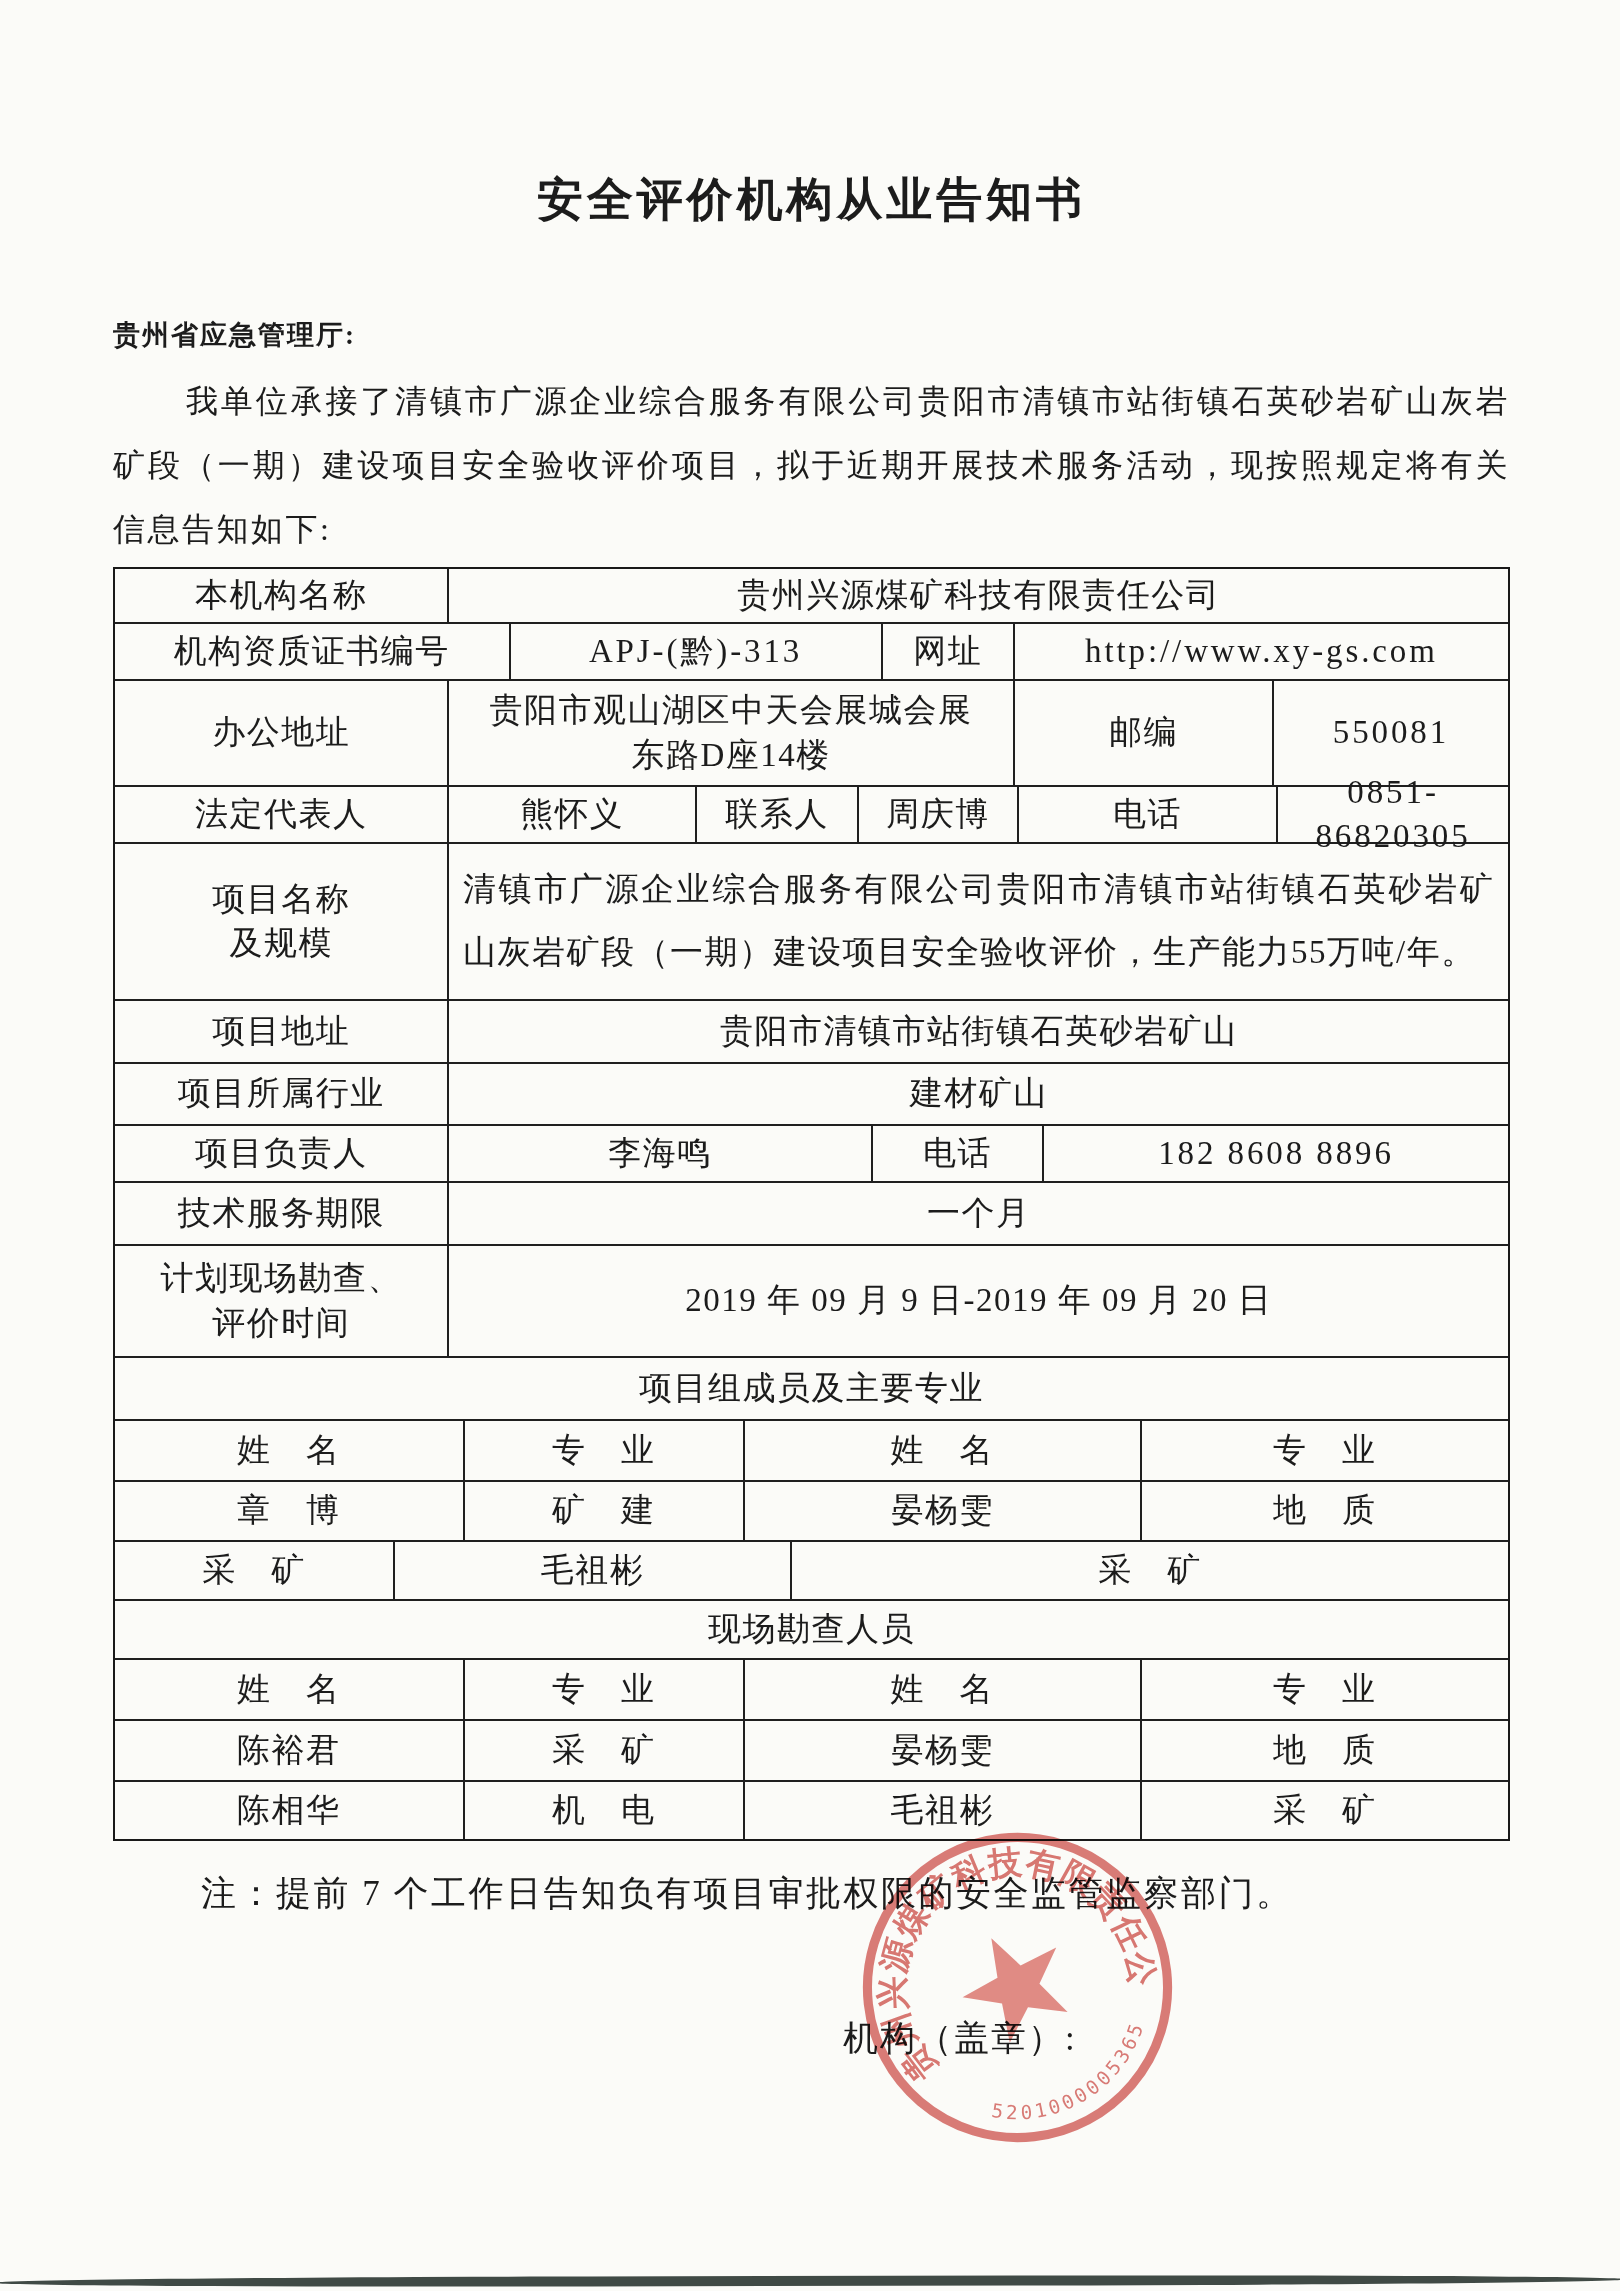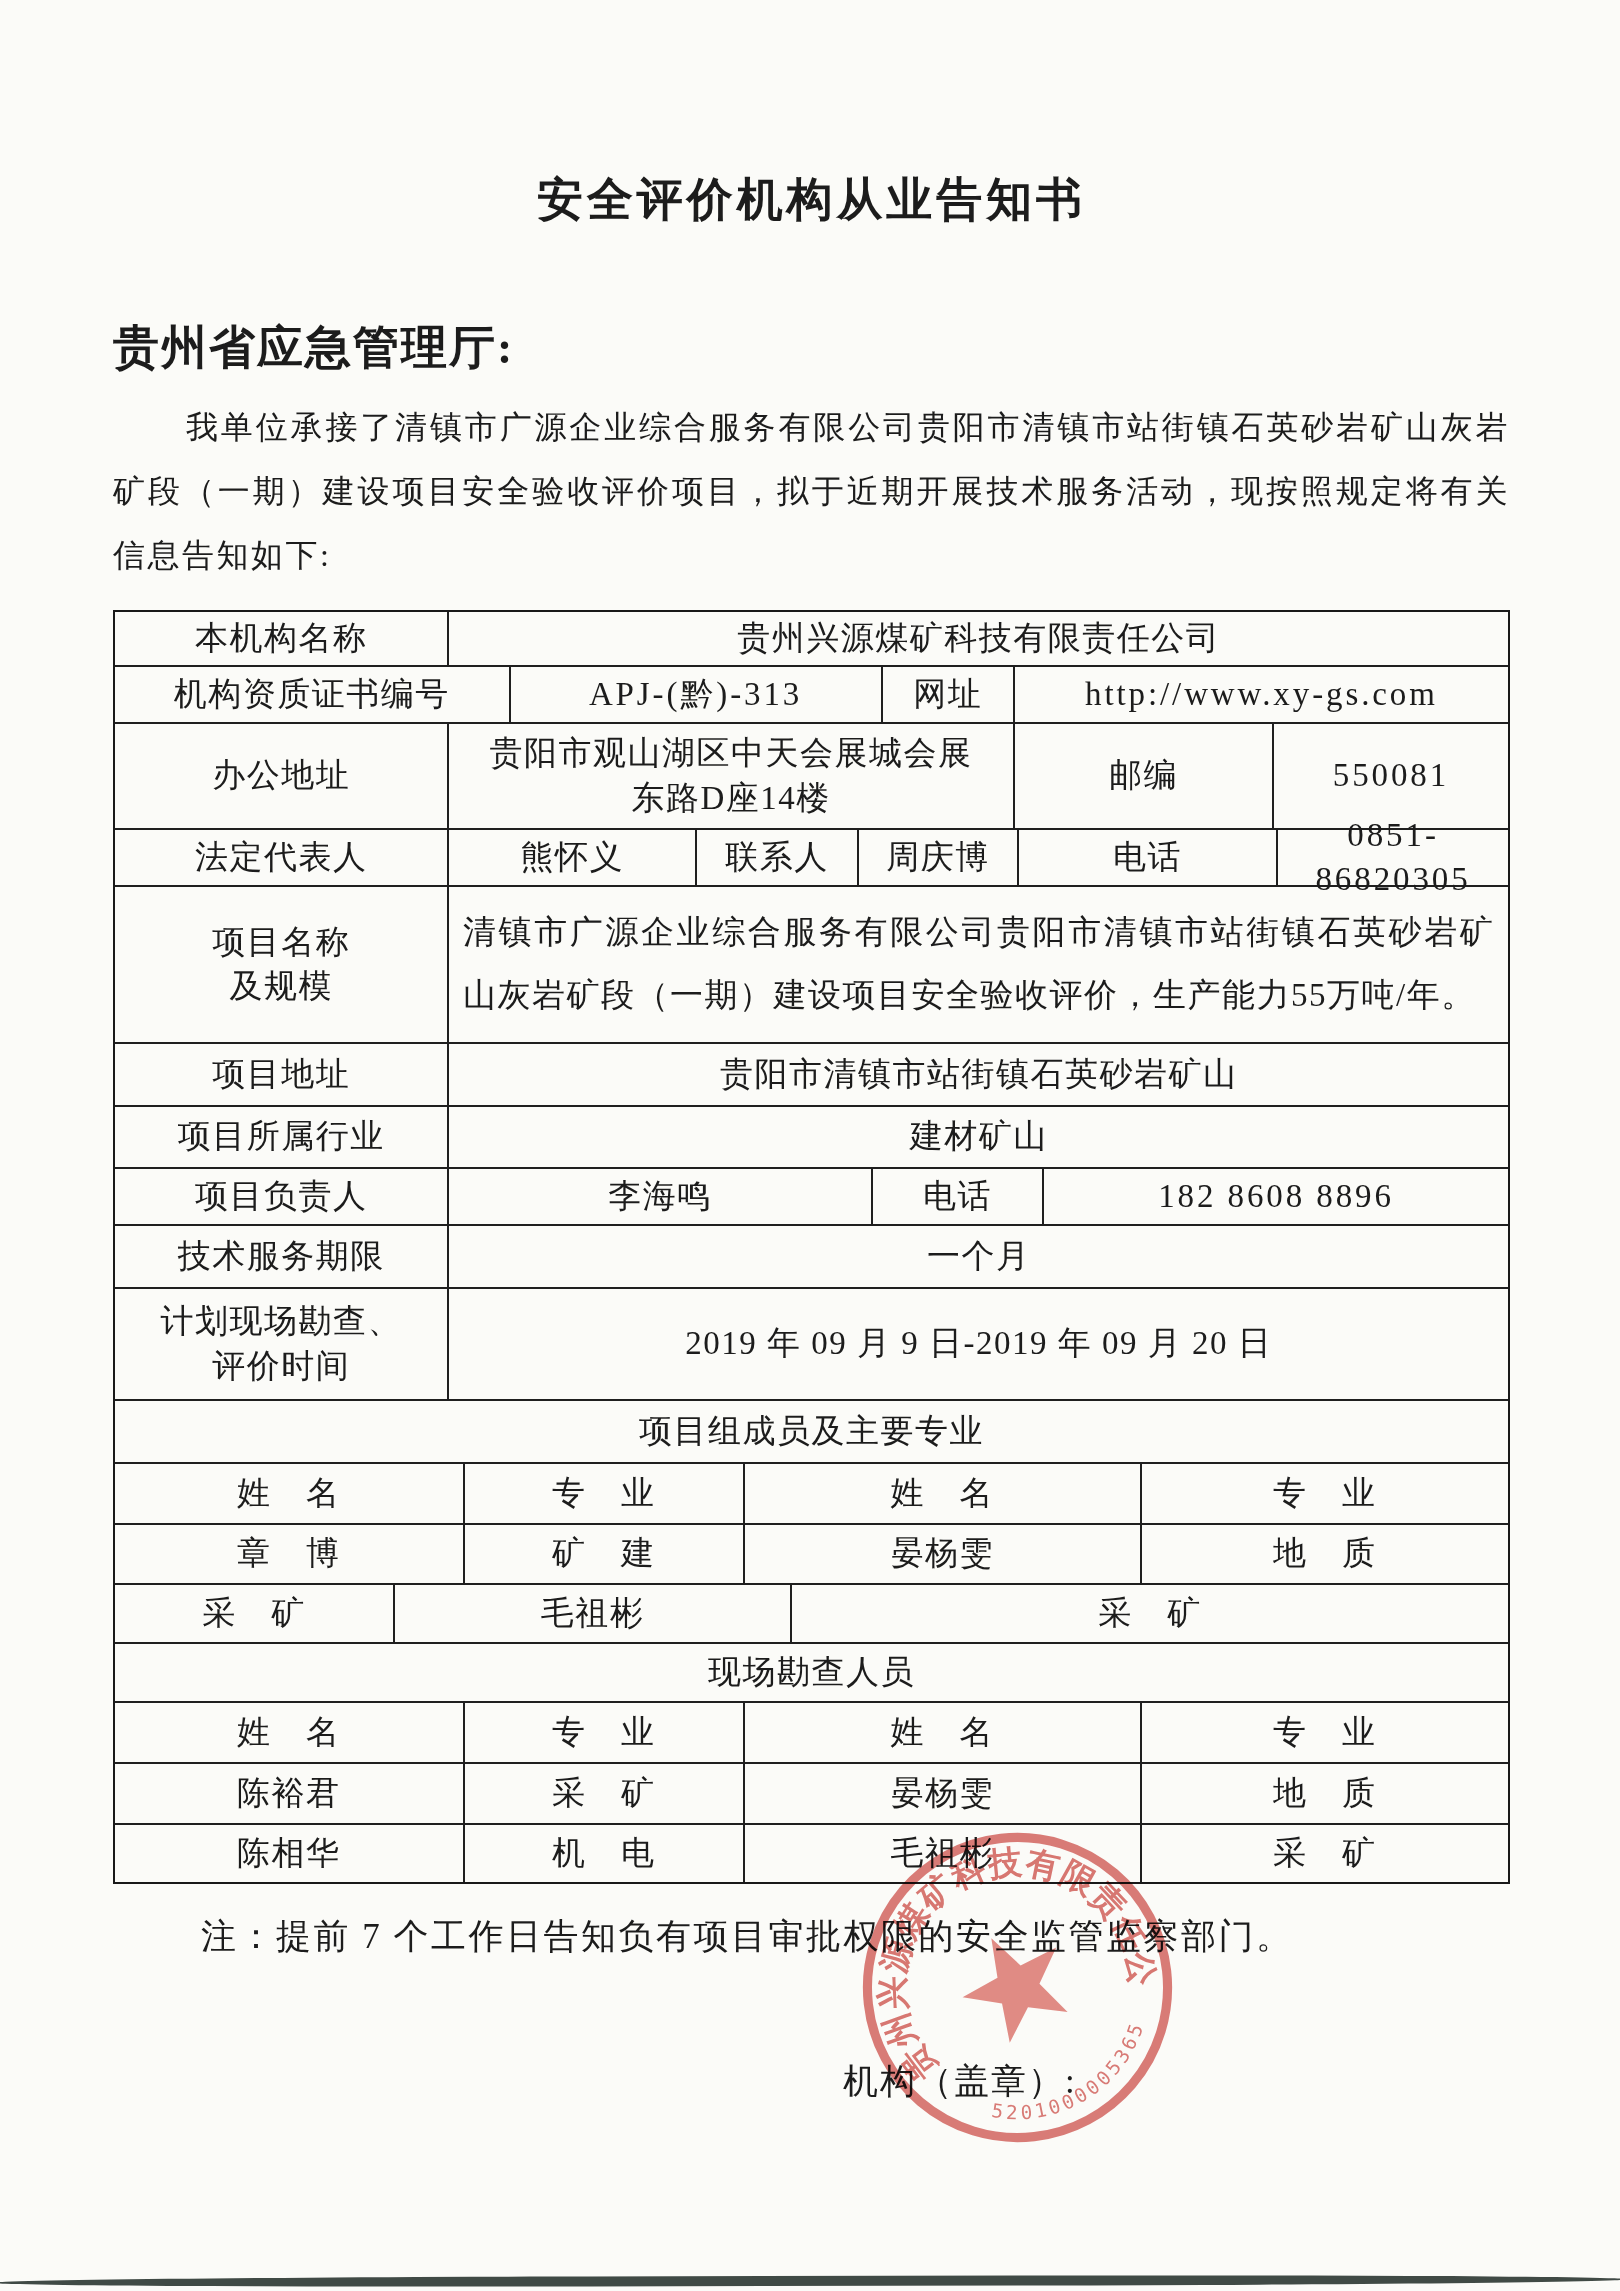--- a/index.html
+++ b/index.html
@@ -17,35 +17,35 @@
   }
   .doc-title{
     margin-top:169px;
     text-align:center;
     font-size:46px;
     font-weight:700;
     letter-spacing:3.9px;
   }
   .salutation{
     margin-top:86px;
-    font-size:46px;
+    font-size:27px;
     font-weight:700;
     letter-spacing:2px;
   }
   .intro{
     margin-top:15.7px;
     font-size:32px;
     line-height:64px;
     letter-spacing:2.5px;
     text-align:justify;
     text-indent:73px;
   }
   
   .info-table{
-    margin-top:23px;
+    margin-top:6px;
     border:2.9px solid #191919;
     width:100%;
     box-sizing:border-box;
   }
   .t-row{
     display:flex;
     border-bottom:2px solid #1f1f1f;
     box-sizing:border-box;
   }
   .t-row:last-child{border-bottom:none;}

